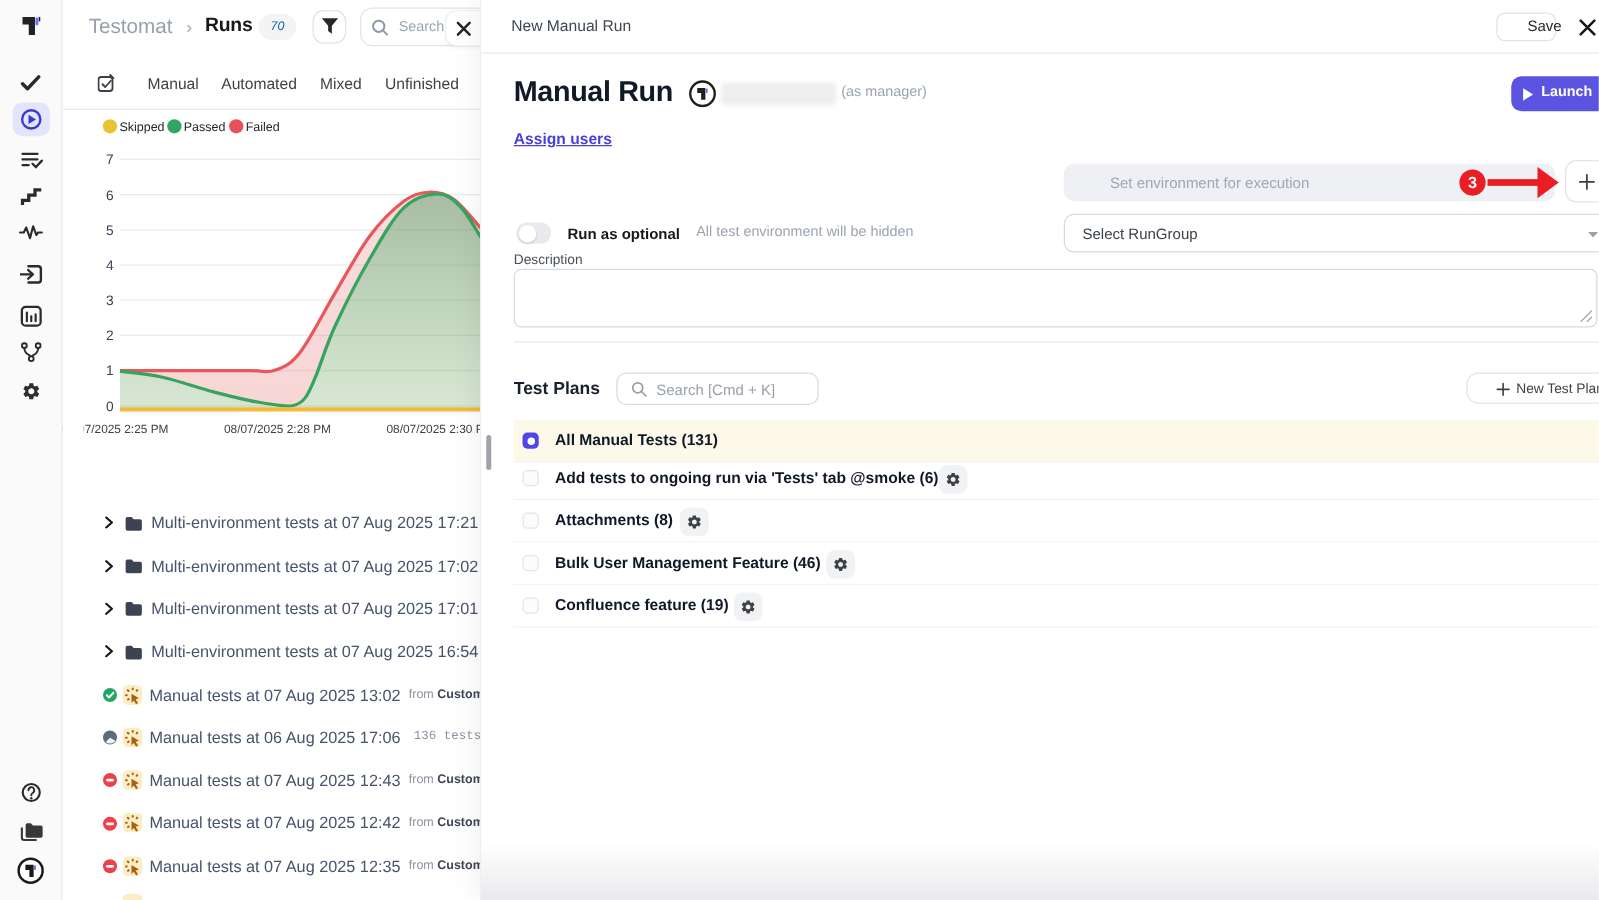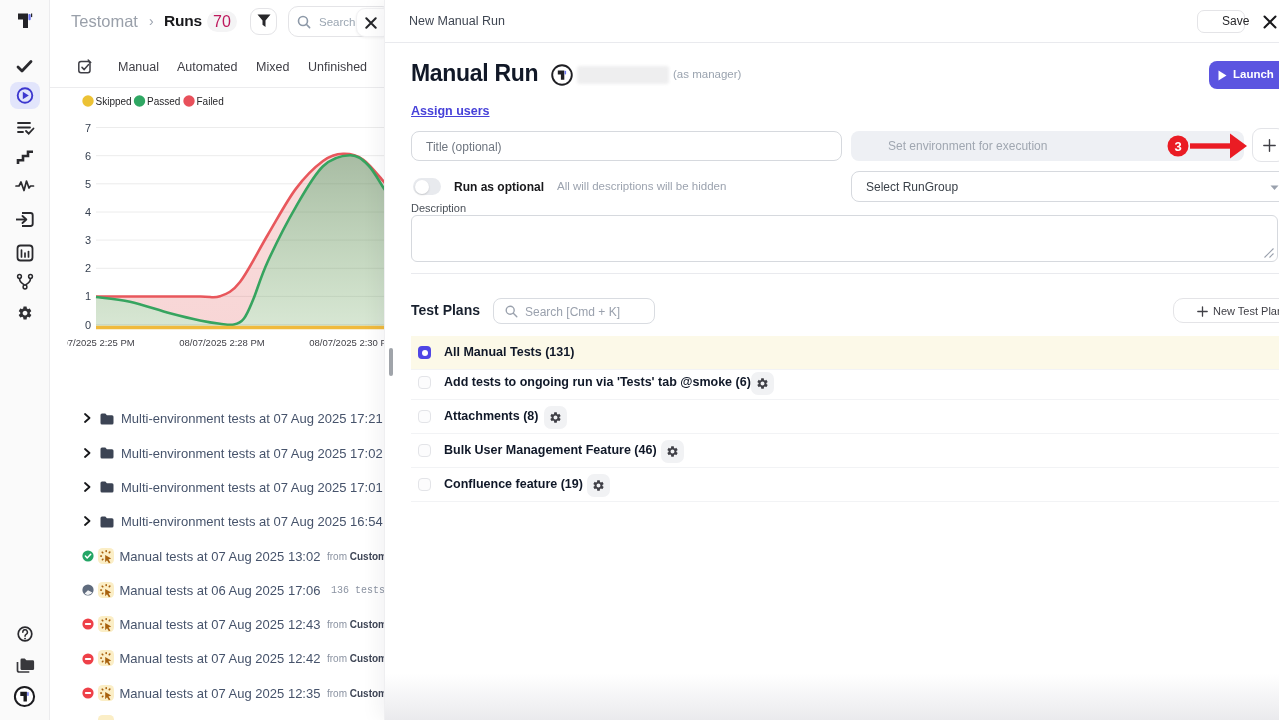--- a/index.html
+++ b/index.html
@@ -8,21 +8,21 @@
   .abs { position:absolute; }
   #page { position:relative; width:1279px; height:720px; }
   
   #sidebar { position:absolute; left:0; top:0; width:50px; height:720px;
     background:#fafafa; border-right:1px solid #ececee; z-index:40; }
   
   .crumb-testomat { position:absolute; left:71px; top:12px; font-size:16.5px; color:#9aa0aa; }
   .crumb-sep { position:absolute; left:149px; top:13px; font-size:14px; color:#9ca3af; }
   .crumb-runs { position:absolute; left:164px; top:12px; font-size:15.5px; font-weight:bold; color:#18181b; letter-spacing:-0.2px; }
   .badge70 { position:absolute; left:207px; top:11px; width:30px; height:21px; background:#f4f4f5;
-    border-radius:11px; font-size:16px; color:#be185d; text-align:center; line-height:21px; }
+    border-radius:11px; font-size:10px; color:#0369a1; text-align:center; line-height:21px;font-style:italic; }
   .filterbtn { position:absolute; left:250px; top:8px; width:27px; height:27px;
     border:1px solid #e4e4e7; border-radius:9px; background:#fff; }
   .searchbox { position:absolute; left:288px; top:6px; width:104px; height:31px;
     border:1px solid #e4e4e7; border-radius:10px; background:#fff; }
   .search-txt { position:absolute; left:319px; top:15.5px; font-size:11.5px; color:#9ba6b2; }
   .xpanel { position:absolute; left:356px; top:8px; width:36px; height:29px; background:#fff;
     border:1px solid #f1f1f3; border-radius:9px; box-shadow:0 1px 3px rgba(0,0,0,0.06); }
   
   .tab { position:absolute; top:60px; font-size:12.5px; color:#3f3f46; }
   .tabline { position:absolute; left:50px; top:87px; width:1229px; height:1px; background:#ececee; }
@@ -342,37 +342,34 @@
     <div class="redact"></div>
     <div class="asmgr">(as manager)</div>
     <div class="launchbtn">
       <svg class="abs" style="left:9px; top:8.5px;" width="9" height="11" viewBox="0 0 9 11">
         <path d="M0.5 0.5 L8.5 5.5 L0.5 10.5 z" fill="#fff"></path>
       </svg>
       <span style="position:absolute; left:24px; top:7px; font-size:11.5px; font-weight:bold;">Launch</span>
     </div>
     <div class="assign">Assign users</div>
 
-    <div class="inp-title">
-          <span>Title (optional)</span>
-        </div>
     <div class="inp-env">
           <span>Set environment for execution</span>
         </div>
     <div class="plusbtn">
       <svg class="abs" style="left:10px; top:10px;" width="13" height="13" viewBox="0 0 13 13">
         <path d="M6.5 0.8 V12.2 M0.8 6.5 H12.2" stroke="#3f3f46" stroke-width="1.4" stroke-linecap="round"></path>
       </svg>
     </div>
 
     <div class="toggle">
           <div class="knob"></div>
         </div>
     <div class="runchk">Run as optional</div>
-    <div class="runchk-sub">All will descriptions will be hidden</div>
+    <div class="runchk-sub">All test environment will be hidden</div>
     <div class="rg-select">
           <span>Select RunGroup</span>
       <svg class="abs" style="left:418px; top:12.5px;" width="9" height="6" viewBox="0 0 9 6">
         <path d="M0.5 0.5 L4.5 5 L8.5 0.5 z" fill="#9aa1ad"></path>
       </svg>
     </div>
     <div class="desc-label">Description</div>
     <div class="ta">
       <svg class="abs" style="right:3px; bottom:3px;" width="10" height="10" viewBox="0 0 10 10">
         <path d="M9.5 0.5 L0.5 9.5 M9.5 5.5 L5.5 9.5" stroke="#9aa1ad" stroke-width="1.1"></path>

